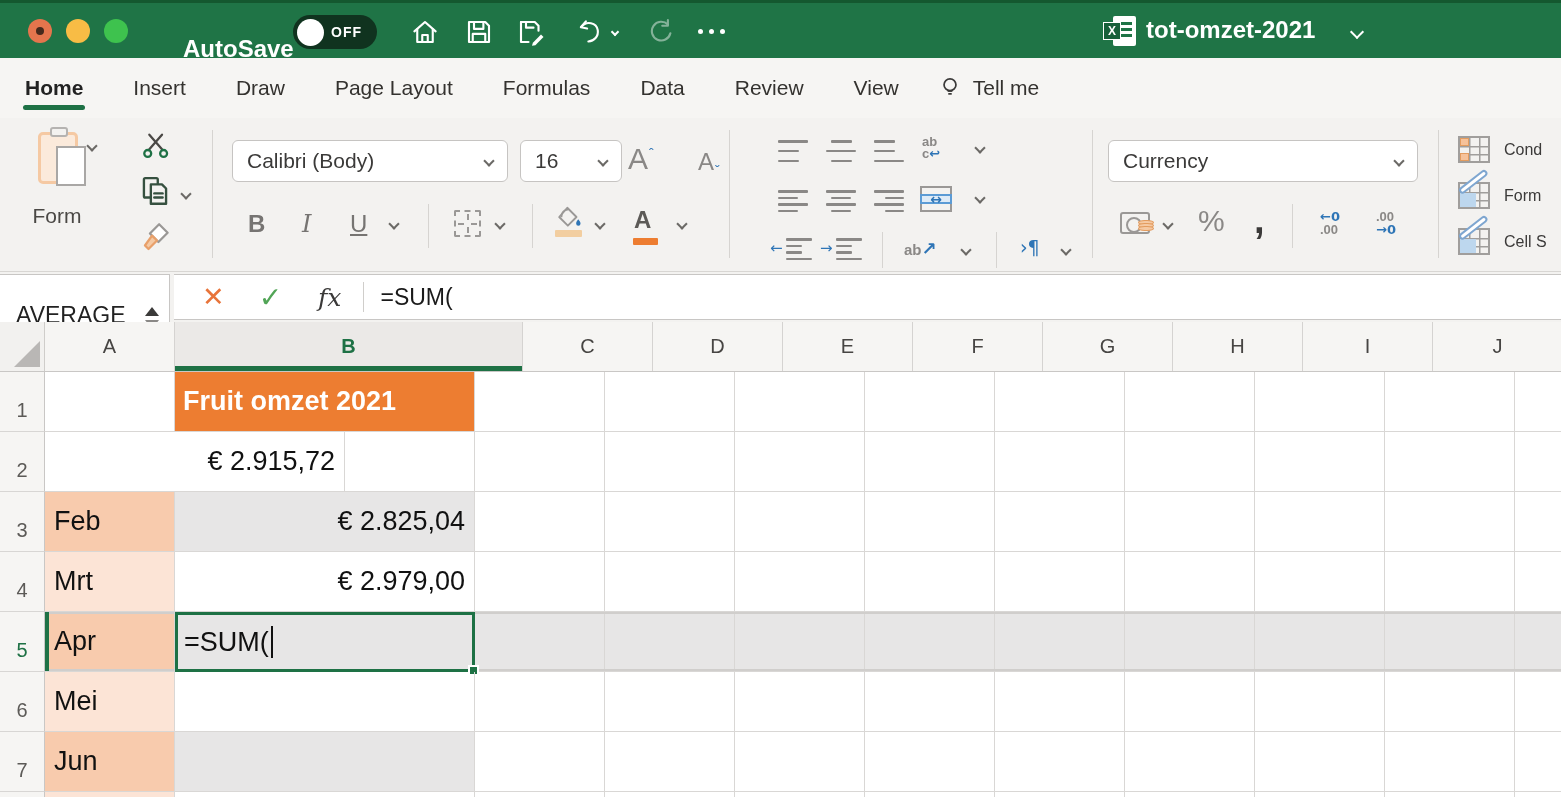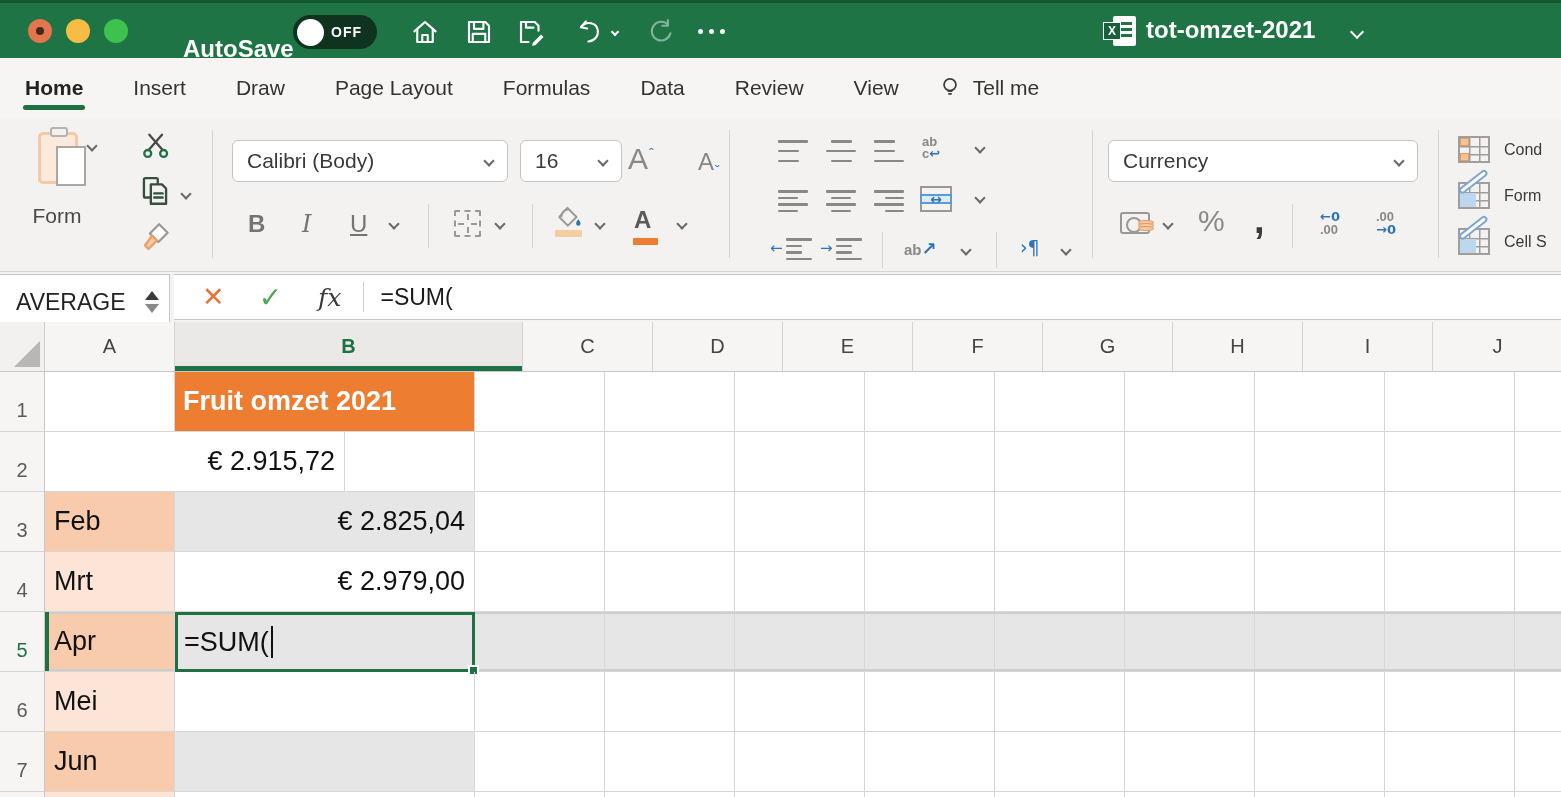--- a/index.html
+++ b/index.html
@@ -110,21 +110,21 @@
     linear-gradient(#a09e9c,#a09e9c) 19px 0/1.5px 100% no-repeat; }
   .style-ic .o1 { position:absolute; left:0px; top:0px; width:9px; height:8px; background:#F6C29A; border:1.5px solid #E39C5F; }
   .style-ic .o2 { position:absolute; left:0px; bottom:0px; width:9px; height:8px; background:#F6C29A; border:1.5px solid #E39C5F; }
   .style-ic .bluefill { position:absolute; left:0; bottom:0; width:16px; height:14px; background:#BDD7EE; }
   .style-ic .brush { position:absolute; left:2px; top:4px; width:34px; height:7px; background:#fff; border:2px solid #7EA6D0; border-radius:4px; transform:rotate(-38deg); transform-origin:left bottom; }
   .style-label { font-size:16px; color:#3b3a39; white-space:nowrap; }
 
   
   .fbar { position:absolute; left:0; top:272px; width:1561px; height:50px; background:#f3f2f0; }
   .namebox { position:absolute; left:0; top:2px; width:170px; height:56px; background:#fff; border:1px solid #c8c6c4; border-left:none;
-    display:flex; align-items:center; }
+    display:flex; align-items:flex-end; }
   .namebox-text { font-size:23px; color:#222; padding-left:16px; }
   .spinner { margin-left:auto; margin-right:10px; display:flex; flex-direction:column; gap:4px; align-items:center; }
   .spin-up { width:0; height:0; border-left:7px solid transparent; border-right:7px solid transparent; border-bottom:9px solid #3b3a39; }
   .spin-dn { width:0; height:0; border-left:7px solid transparent; border-right:7px solid transparent; border-top:9px solid #8a8886; }
   .fpanel { position:absolute; left:174px; top:2px; right:0; height:46px; background:#fff; border-top:1px solid #c8c6c4; border-bottom:1px solid #c8c6c4;
     display:flex; align-items:center; }
   .fx-cancel { color:#E8743A; font-size:27px; font-weight:700; margin-left:28px; }
   .fx-confirm { color:#52A557; font-size:28px; font-weight:700; margin-left:34px; }
   .fx-label { font-family:"DejaVu Serif",serif; font-style:italic; font-size:25px; color:#3b3a39; margin-left:36px; }
   .fx-div { width:1px; height:30px; background:#d0cecb; margin-left:22px; }

